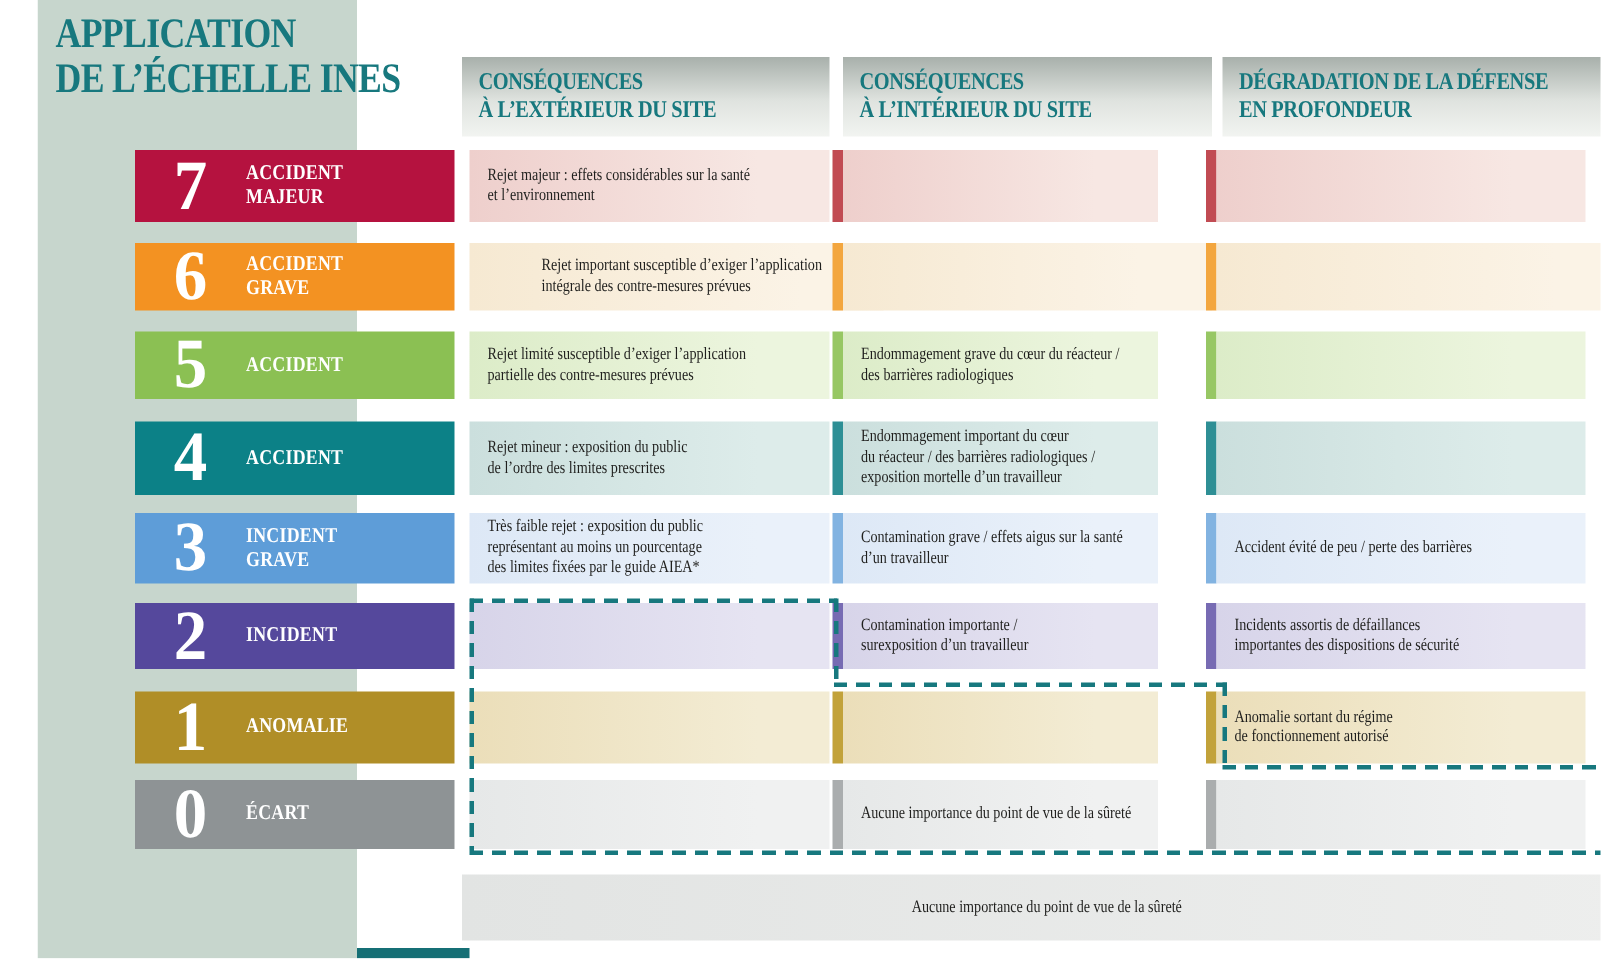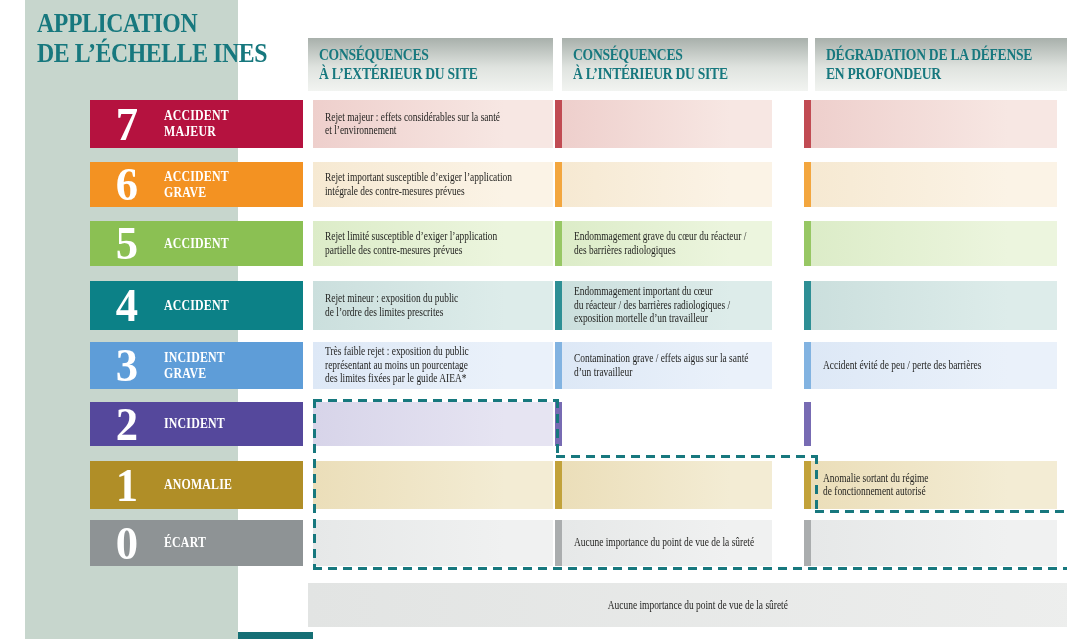--- a/index.html
+++ b/index.html
@@ -35,21 +35,21 @@
   .cell .txt{display:inline-block;margin-left:12px;color:#1f1f1d;font-size:11.5px;line-height:13.5px;
        white-space:pre;transform:scaleX(0.82);transform-origin:0 50%;}
   .c1{left:288px;width:240px;}
   .c2{left:537px;width:210px;}
   .c3{left:786px;width:246px;}
   .accent{position:absolute;top:0;bottom:0;width:7px;}
   .a2{left:530px;} .a3{left:779px;} .a4{left:1056px;}
 
   
   .r7 .badge{background:#b5123f;} .r7 .cell{background:linear-gradient(90deg,#eecfcc 0%,#f7e7e3 80%);} .r7 .accent{background:#c14b53;}
-  .r6 .badge{background:#f39222;} .r6 .cell{background:linear-gradient(90deg,#f6e9d2 0%,#fbf3e6 80%);} .r6 .accent{background:#f3a63e;}
+  .r6 .badge{background:#f39222;} .r6 .cell{background:linear-gradient(90deg,#f6e9d2 0%,#fbf3e6 80%);padding-left:36px;} .r6 .accent{background:#f3a63e;}
   .r5 .badge{background:#8bc053;} .r5 .cell{background:linear-gradient(90deg,#dcecc8 0%,#ecf5de 80%);} .r5 .accent{background:#97c764;}
   .r4 .badge{background:#0c8187;} .r4 .cell{background:linear-gradient(90deg,#cbdfdd 0%,#ddecea 80%);} .r4 .accent{background:#2e8f95;}
   .r3 .badge{background:#5e9dd8;} .r3 .cell{background:linear-gradient(90deg,#dde8f6 0%,#eaf1fa 80%);} .r3 .accent{background:#82b3e1;}
   .r2 .badge{background:#55489c;} .r2 .cell{background:linear-gradient(90deg,#d7d4e9 0%,#e6e4f2 80%);} .r2 .accent{background:#776bb3;}
   .r1 .badge{background:#b08e27;} .r1 .cell{background:linear-gradient(90deg,#ebdeb9 0%,#f3ecd4 80%);} .r1 .accent{background:#c2a23a;}
   .r0 .badge{background:#8e9395;} .r0 .cell{background:linear-gradient(90deg,#e6e8e8 0%,#f0f1f1 80%);} .r0 .accent{background:#aaadae;}
 
   
   .offscale-label{position:absolute;left:65px;top:583px;width:206px;height:44px;
         background:linear-gradient(180deg,#b3bab5 0%,#dde1dd 55%,#eff1ef 100%);
@@ -203,21 +203,29 @@
 
   <div class="row r2" style="top:402px;height:44px">
     <div class="badge">
       <span class="num">2</span>
       <span class="lbl">INCIDENT</span>
     </div>
     <div class="cell c1">
         <span class="txt"></span>
       </div>
     <div class="accent a2"></div>
-    <div class="accent a3"></div>
+    <div class="cell c2">
+        <span class="txt">Contamination importante /
+surexposition d’un travailleur</span>
+      </div>
+    <div class="accent a3"></div>
+    <div class="cell c3">
+        <span class="txt">Incidents assortis de défaillances
+importantes des dispositions de sécurité</span>
+      </div>
     <div class="accent a4"></div>
   </div>
 
   <div class="row r1" style="top:461px;height:48px">
     <div class="badge">
       <span class="num">1</span>
       <span class="lbl">ANOMALIE</span>
     </div>
     <div class="cell c1">
         <span class="txt"></span>

